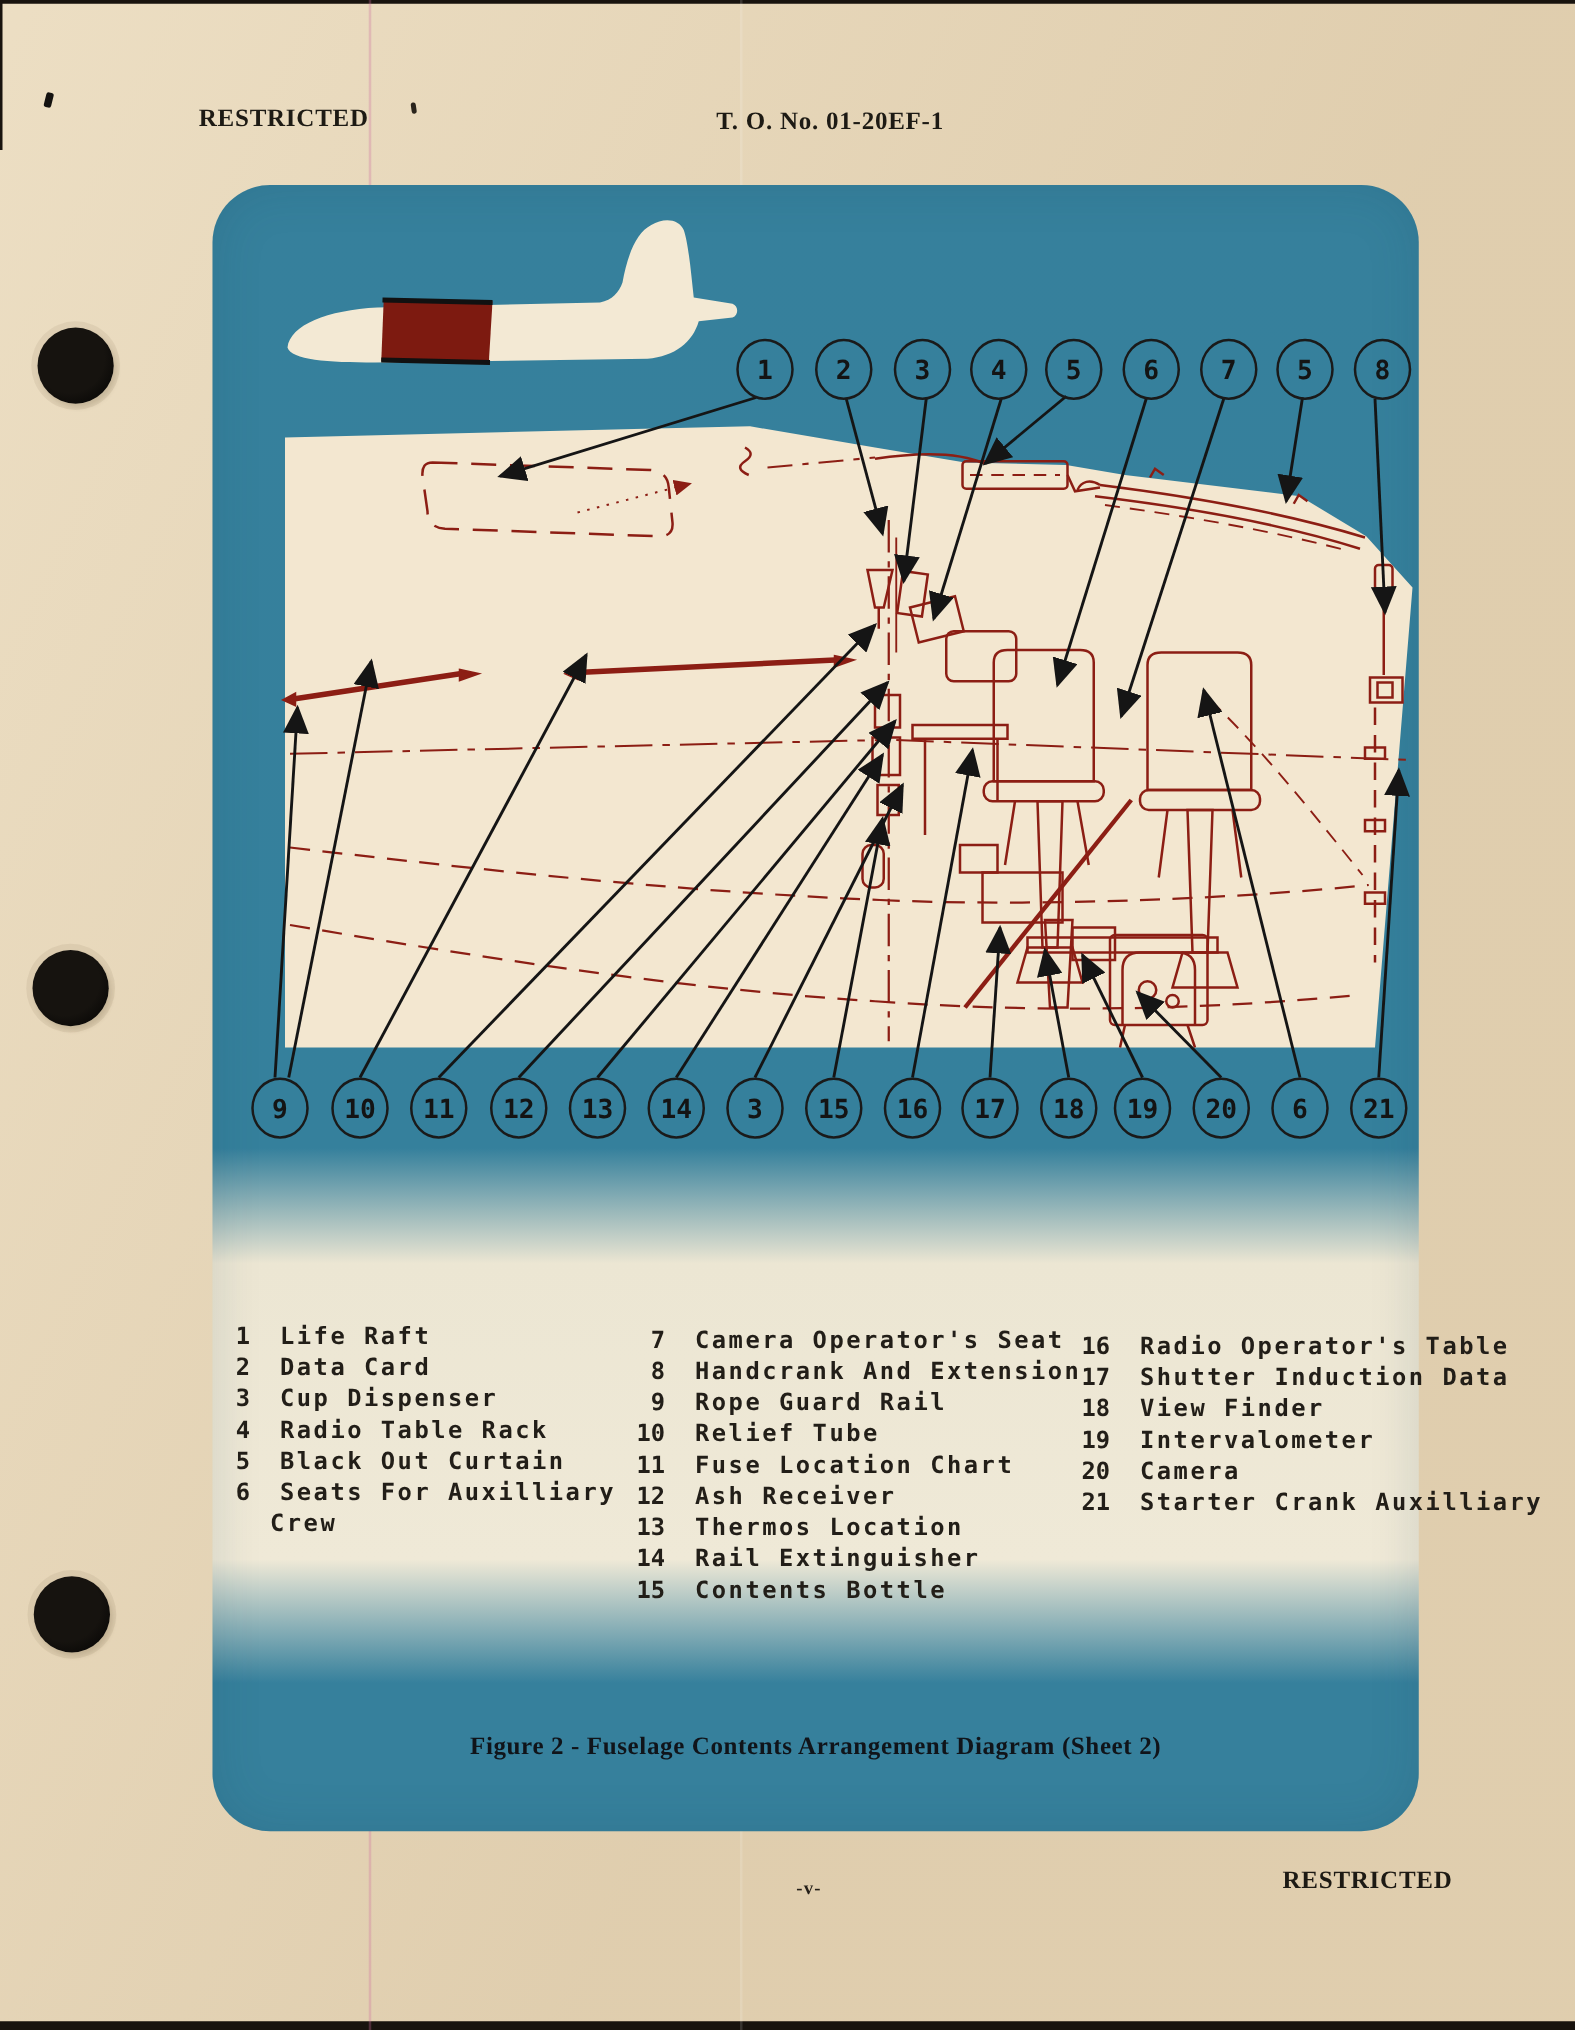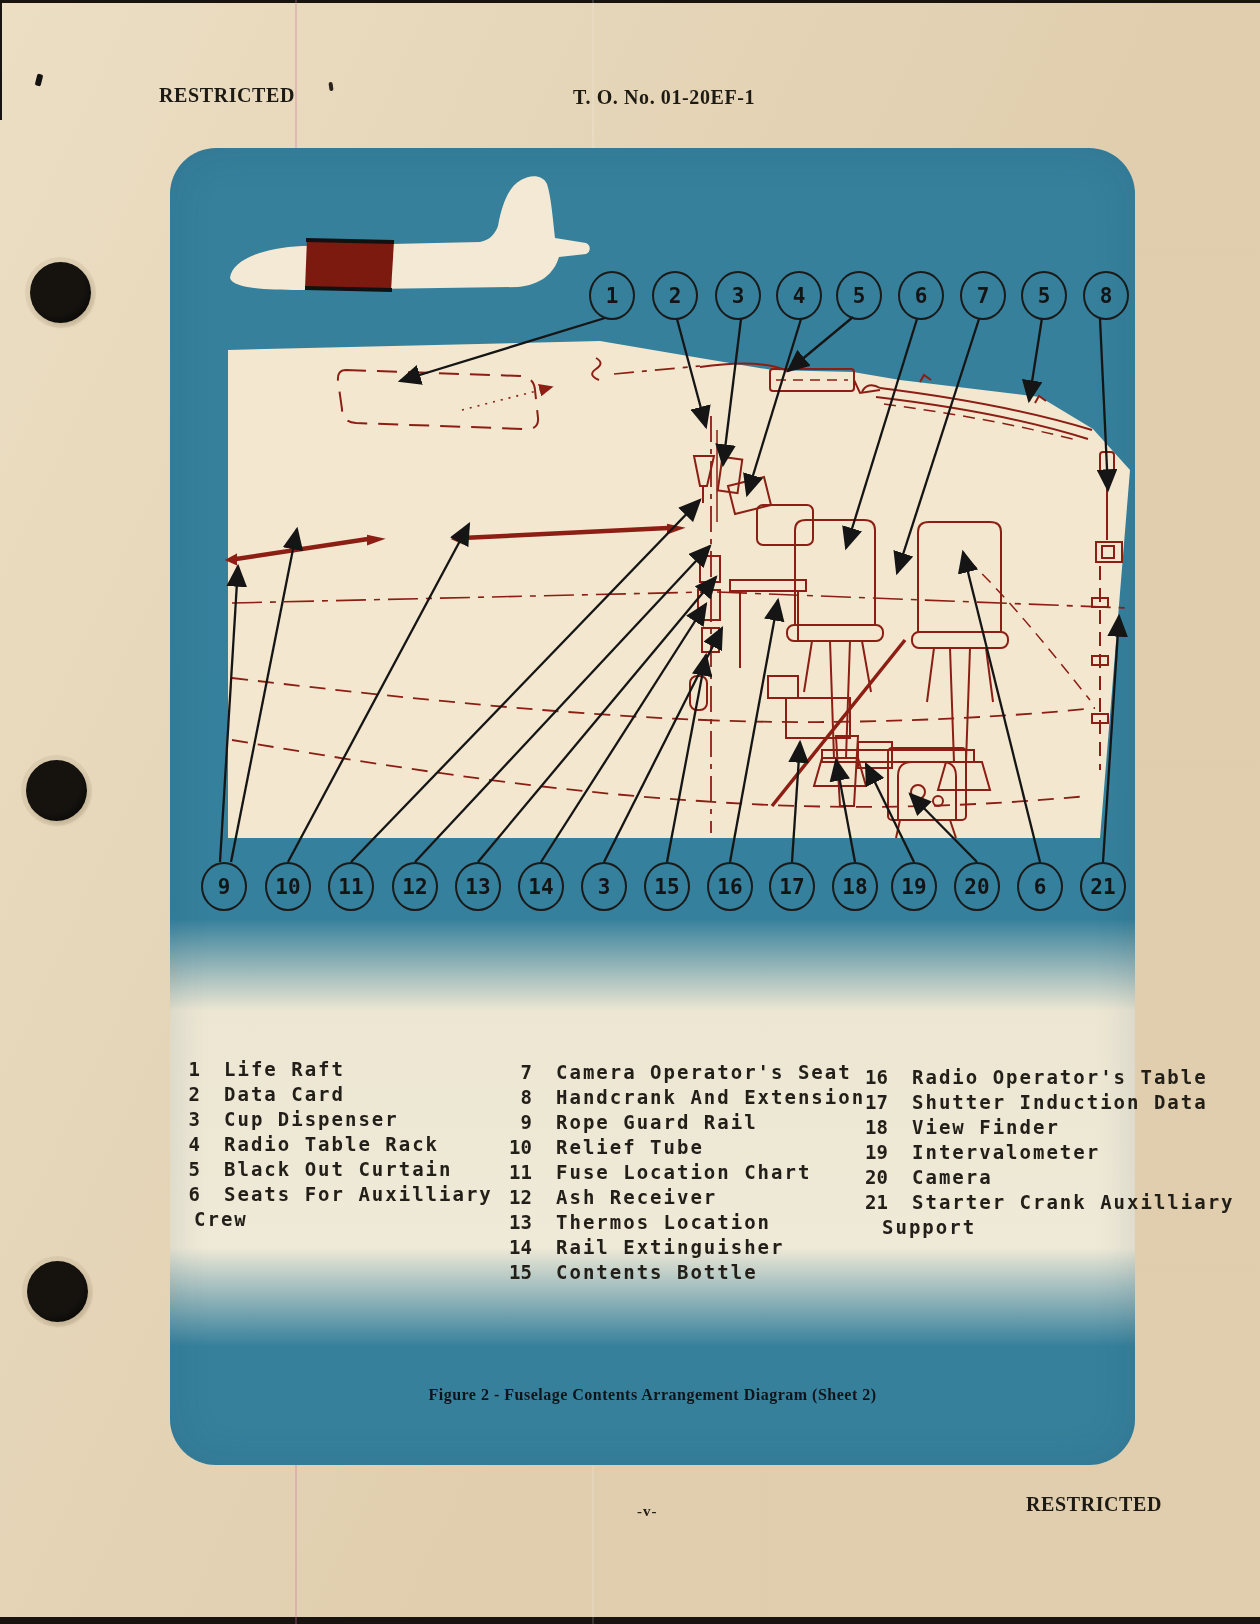--- a/index.html
+++ b/index.html
@@ -54,25 +54,25 @@
   }
 
   
   .legend-col{position:absolute;font-family:"DejaVu Sans Mono", monospace;
     font-size:19px;line-height:25px;font-weight:bold;color:#221e18;letter-spacing:2px;white-space:nowrap;}
   .lg-col1{left:166px;top:1057px;}
   .lg-col2{left:498px;top:1060px;}
   .lg-col3{left:854px;top:1065px;}
   .legend-row{display:flex;}
   .legend-num{display:inline-block;width:34px;text-align:right;margin-right:24px;flex:none;letter-spacing:0;}
-  .legend-cont{margin-left:28px;}
+  .legend-cont{margin-left:50px;}
 
   .caption{
     position:absolute;left:170px;top:1386px;width:965px;text-align:center;
-    color:#10141a;font-weight:bold;font-size:16px;letter-spacing:.5px;
+    color:#10141a;font-weight:bold;font-size:20px;letter-spacing:.5px;
   }
 </style>
 </head>
 <body>
 
 <div class="page">
 
   <div class="edge-top"></div>
   <div class="edge-bottom"></div>
   <div class="edge-left"></div>
@@ -341,22 +341,19 @@
         <span class="legend-lbl">Intervalometer</span>
       </div>
       <div class="legend-row">
         <span class="legend-num">20</span>
         <span class="legend-lbl">Camera</span>
       </div>
       <div class="legend-row">
         <span class="legend-num">21</span>
         <span class="legend-lbl">Starter Crank Auxilliary</span>
       </div>
-      <div class="legend-row">
-        <span class="legend-lbl legend-cont">Support</span>
-      </div>
     </div>
 
   <div class="caption">Figure 2 - Fuselage Contents Arrangement Diagram (Sheet 2)</div>
 
   <div class="ftr-page">-v-</div>
   <div class="ftr-right">RESTRICTED</div>
 </div>
 
 </body></html>

